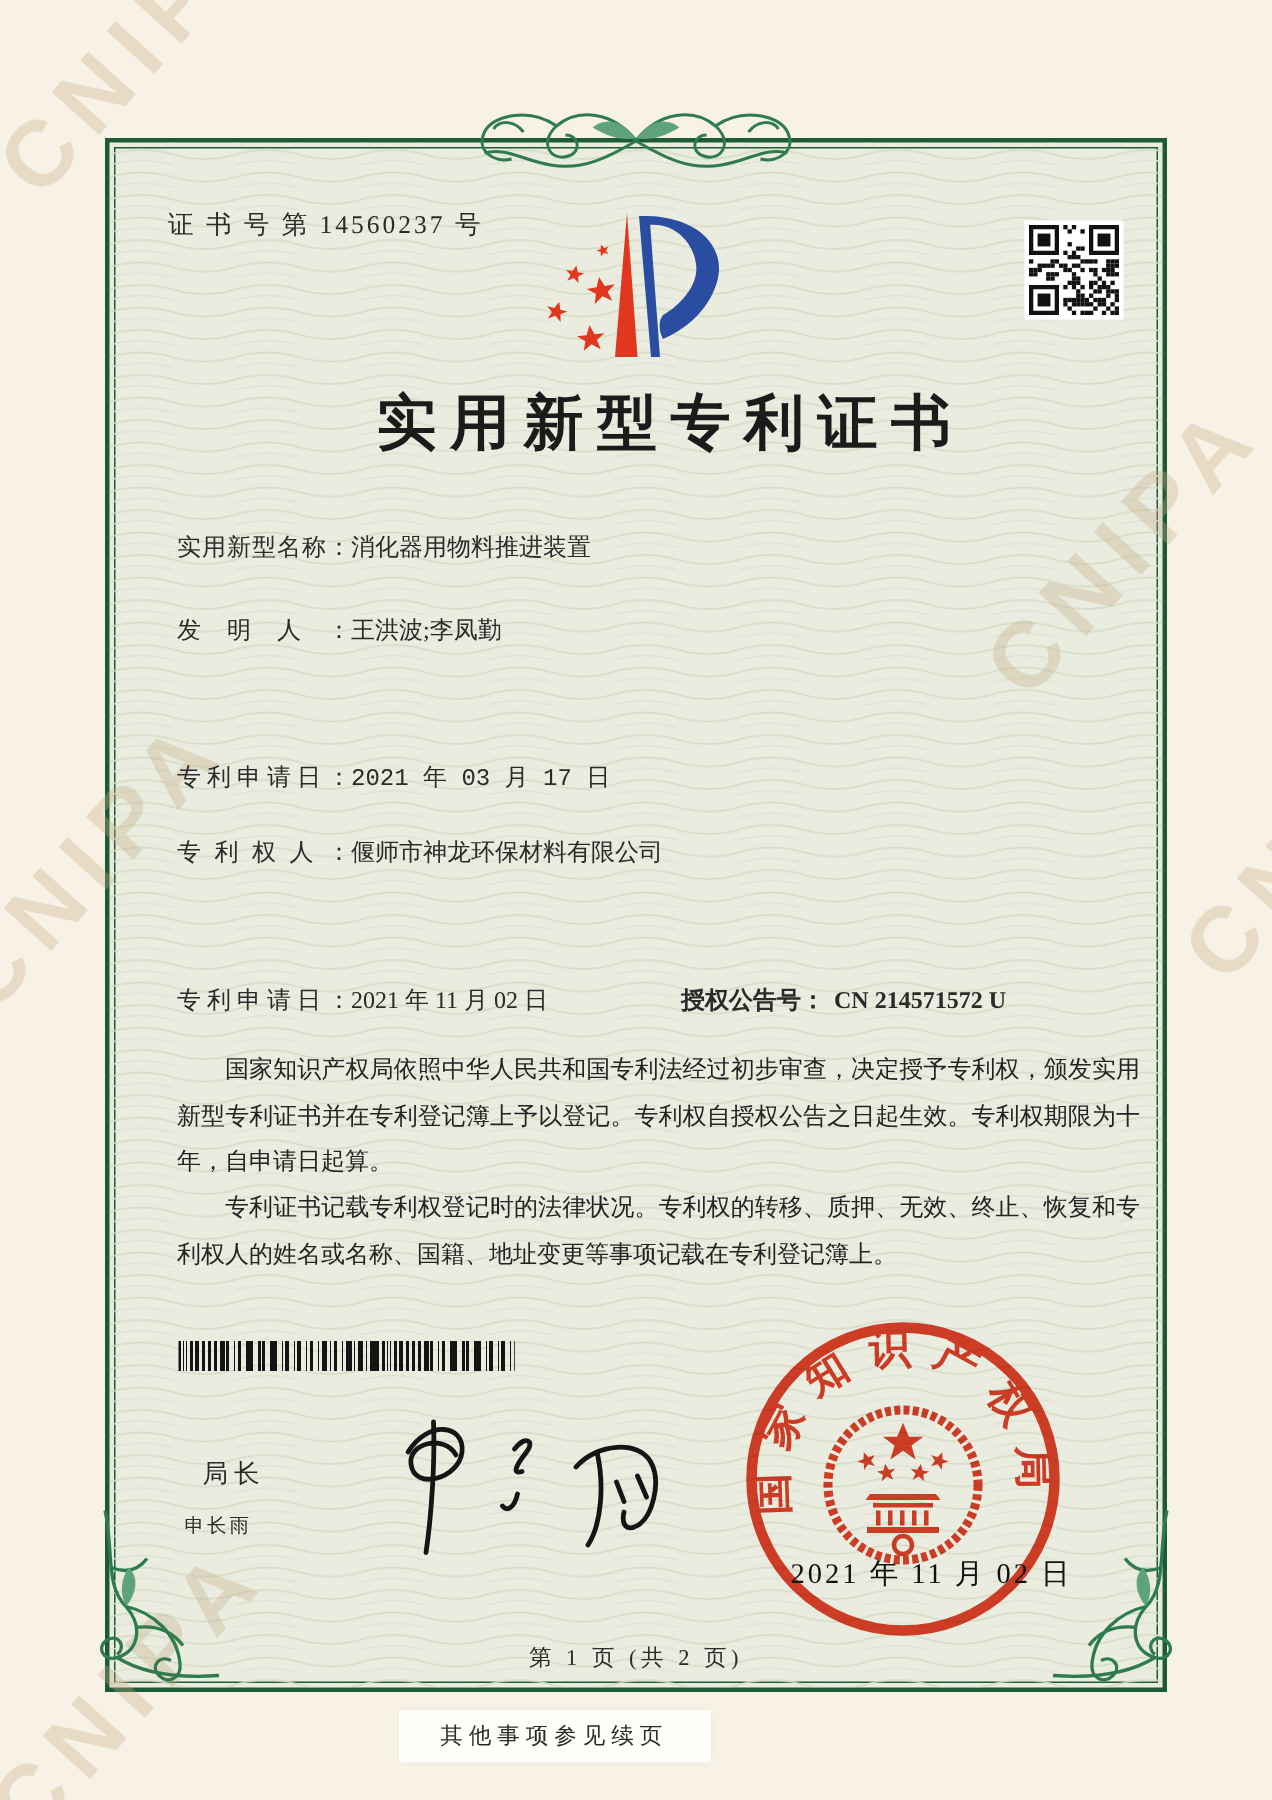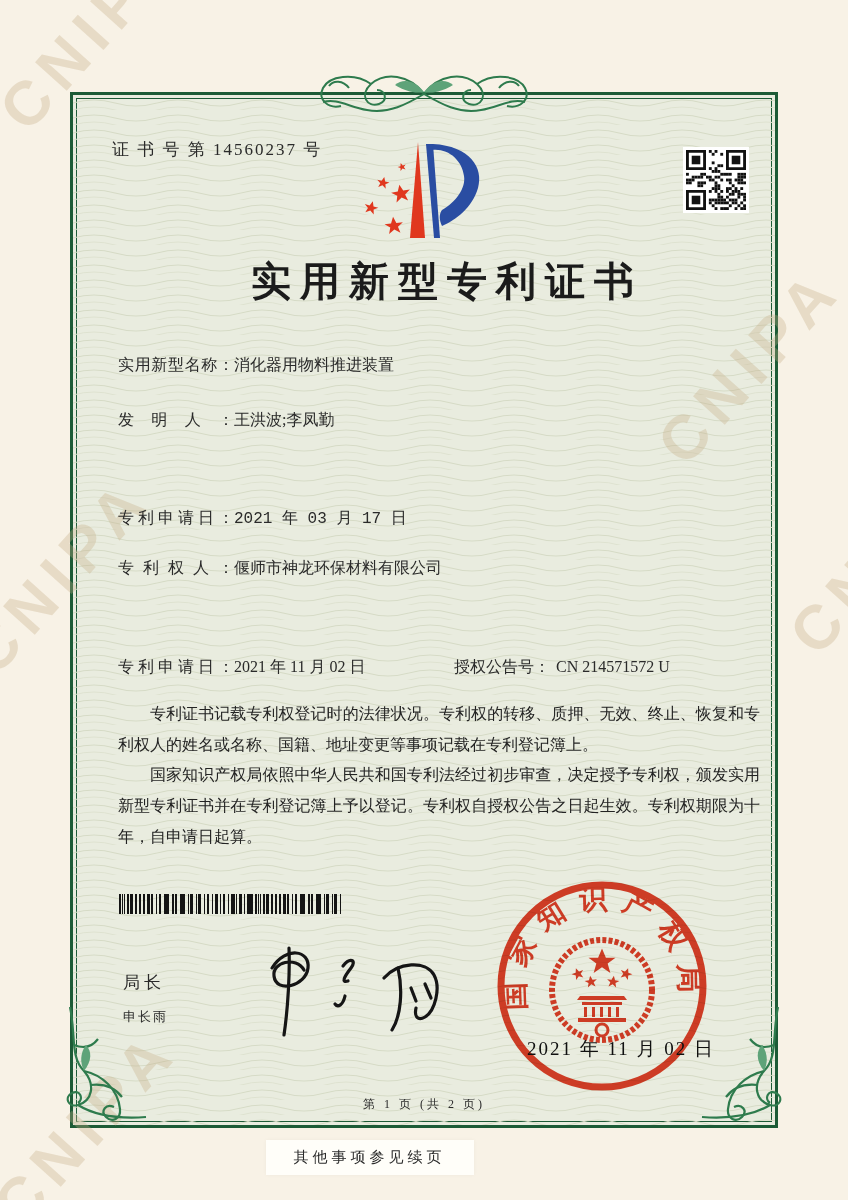--- a/index.html
+++ b/index.html
@@ -16,36 +16,36 @@
   .cert-no{position:absolute;left:112px;top:138px;font-size:17px;letter-spacing:2px;z-index:5;}
   .logo{position:absolute;left:352px;top:134px;z-index:5;}
   .qr-box{position:absolute;left:683px;top:147px;width:60px;height:60px;background:#fff;
           padding:3px;z-index:5;}
   .title{position:absolute;left:70px;top:254px;width:708px;text-align:center;font-size:40px;
          font-weight:bold;letter-spacing:9px;color:#1b1b1b;z-index:5;margin-left:23px;}
   .frow{position:absolute;left:118px;font-size:16px;z-index:5;white-space:nowrap;}
   .flabel{display:inline-block;width:116px;text-align:justify;text-align-last:justify;
           vertical-align:bottom;}
   .fvalue{}
-  .fpair2{position:absolute;left:336px;top:0;}
+  .fpair2{position:absolute;left:336px;top:0;font-weight:bold;}
   .fpair2 .fvalue{margin-left:6px;}
   .body-text{position:absolute;left:118px;top:699px;width:642px;font-size:16px;line-height:1.92;
              text-align:justify;z-index:5;color:#232323;}
   .body-text p{margin:0;text-indent:2em;}
   .barcode{position:absolute;left:119px;top:894px;width:224px;height:20px;z-index:5;
     background-image:
       repeating-linear-gradient(90deg,#141414 0 2px,transparent 2px 5px,#141414 5px 6px,transparent 6px 8px),
       repeating-linear-gradient(90deg,transparent 0 3px,#141414 3px 4px,transparent 4px 11px,#141414 11px 14px,transparent 14px 17px);}
-  .sig-title{position:absolute;left:123px;top:971px;font-size:17px;letter-spacing:4px;z-index:5;}
+  .sig-title{position:absolute;left:135px;top:971px;font-size:17px;letter-spacing:4px;z-index:5;}
   .sig-name{position:absolute;left:123px;top:1008px;font-size:13px;letter-spacing:2px;z-index:5;}
   .sig-hand{position:absolute;left:226px;top:938px;z-index:6;}
   .seal{position:absolute;left:494px;top:878px;z-index:5;mix-blend-mode:multiply;opacity:0.95;}
   .seal-date{position:absolute;left:527px;top:1036px;font-size:19px;letter-spacing:2px;
              color:#101010;z-index:7;white-space:nowrap;}
-  .footer{position:absolute;left:70px;top:1096px;width:708px;text-align:center;font-size:12px;
+  .footer{position:absolute;left:70px;top:1096px;width:708px;text-align:center;font-size:15px;
           letter-spacing:3px;z-index:5;}
   .continuation{position:absolute;left:0;top:1140px;width:739px;text-align:center;z-index:5;}
   .continuation span{display:inline-block;background:#fffef9;padding:8px 28px;font-size:15px;
           letter-spacing:4px;box-shadow:0 0 4px rgba(0,0,0,0.04);}
 </style>
 </head>
 <body>
 
 <div class="page">
 
@@ -272,22 +272,22 @@
     <span class="flabel">专利权人：</span><span class="fvalue">偃师市神龙环保材料有限公司</span>
   </div>
   <div class="frow" style="top:657px;">
     <span class="flabel">专利申请日：</span><span class="fvalue">2021 年 11 月 02 日</span>
     <span class="fpair2">
       <span>授权公告号：</span><span class="fvalue">CN 214571572 U</span>
     </span>
   </div>
 
   <div class="body-text">
+    <p>国家知识产权局依照中华人民共和国专利法经过初步审查，决定授予专利权，颁发实用新型专利证书并在专利登记簿上予以登记。专利权自授权公告之日起生效。专利权期限为十年，自申请日起算。</p>
     <p>专利证书记载专利权登记时的法律状况。专利权的转移、质押、无效、终止、恢复和专利权人的姓名或名称、国籍、地址变更等事项记载在专利登记簿上。</p>
-    <p>国家知识产权局依照中华人民共和国专利法经过初步审查，决定授予专利权，颁发实用新型专利证书并在专利登记簿上予以登记。专利权自授权公告之日起生效。专利权期限为十年，自申请日起算。</p>
   </div>
 
   <div class="barcode"></div>
 
   <div class="sig-title">局长</div>
   <div class="sig-name">申长雨</div>
   <svg class="sig-hand" width="230" height="108" viewBox="0 0 230 108" xmlns="http://www.w3.org/2000/svg">
     <g stroke="#151515" stroke-width="3.2" fill="none" stroke-linecap="round" stroke-linejoin="round">
       <path d="M46,30 C60,8 84,12 82,30 C80,48 50,56 48,38 C46,24 70,18 78,32"></path>
       <path d="M63,10 C64,34 62,70 58,97"></path>

